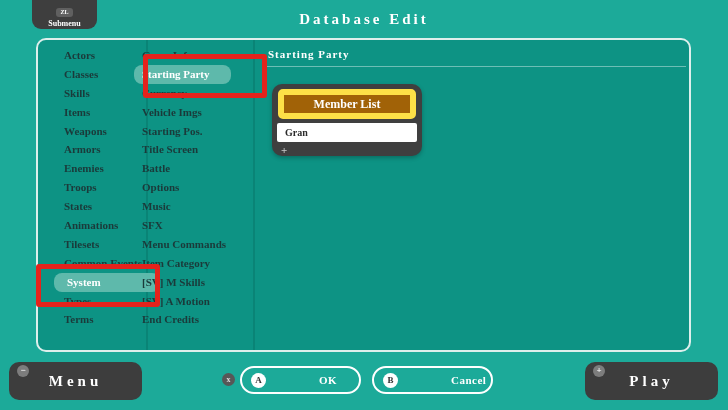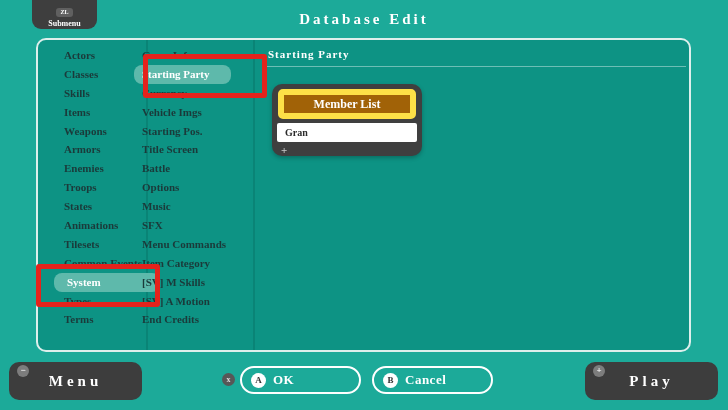--- a/index.html
+++ b/index.html
@@ -56,21 +56,21 @@
   .corner-key{position:absolute;left:8px;top:3px;width:12px;height:12px;border-radius:50%;
     background:#7d7d7d;color:#fff;font-size:9px;line-height:11px;text-align:center;letter-spacing:0;}
   .x-badge{position:absolute;left:222px;top:373px;width:13px;height:13px;border-radius:50%;
     background:#575757;color:#e0e0e0;font-size:8px;line-height:13px;text-align:center;cursor:pointer;}
   .pill-btn{position:absolute;top:366px;height:28px;width:121px;box-sizing:border-box;
     border:2px solid #fff;border-radius:14px;display:flex;align-items:center;gap:7px;
     padding-left:9px;cursor:pointer;}
   .ok-btn{left:240px;} .cancel-btn{left:372px;}
   .ab-circle{width:15px;height:15px;border-radius:50%;background:#fff;color:#333;
     font-size:9px;line-height:15px;text-align:center;flex:0 0 auto;}
-  .pill-label{color:#fff;font-size:13px;letter-spacing:0.5px;}
+  .pill-label{color:#fff;font-size:11px;letter-spacing:0.5px;margin-left:46px;}
 </style>
 </head>
 <body>
 
 <div class="screen">
 
   <div class="submenu-btn">
     <span class="key-badge">ZL</span>
     <span class="submenu-label">Submenu</span>
   </div>

